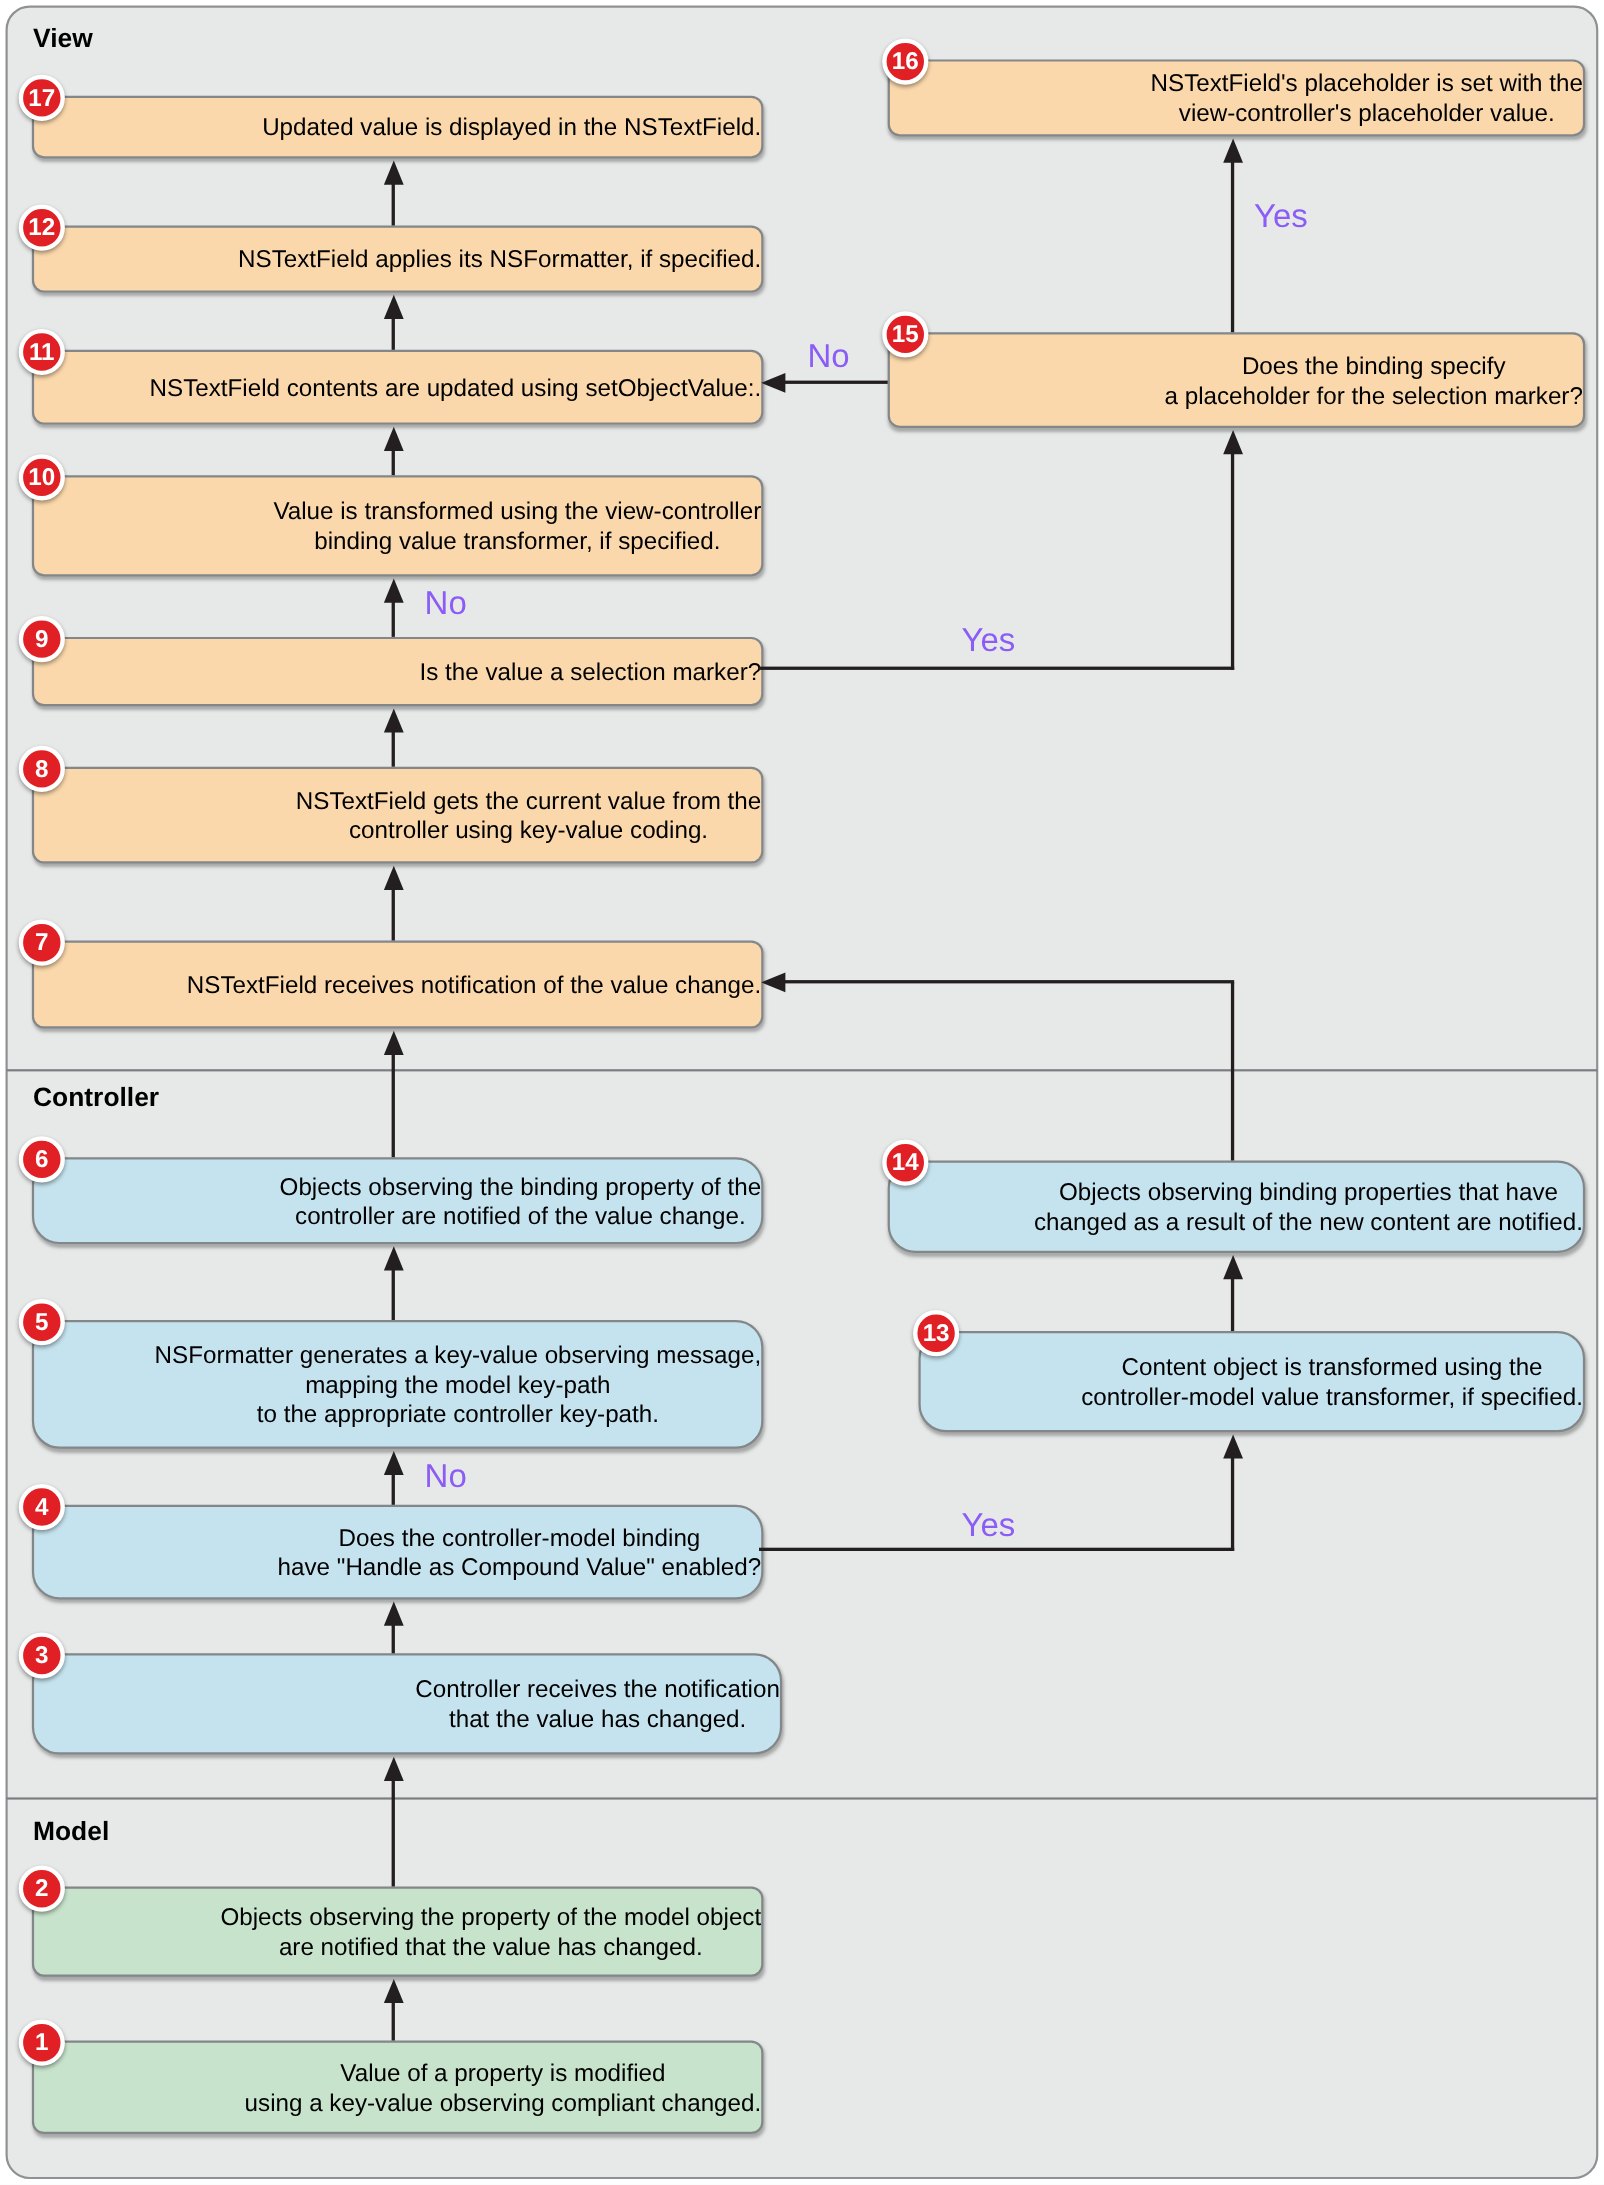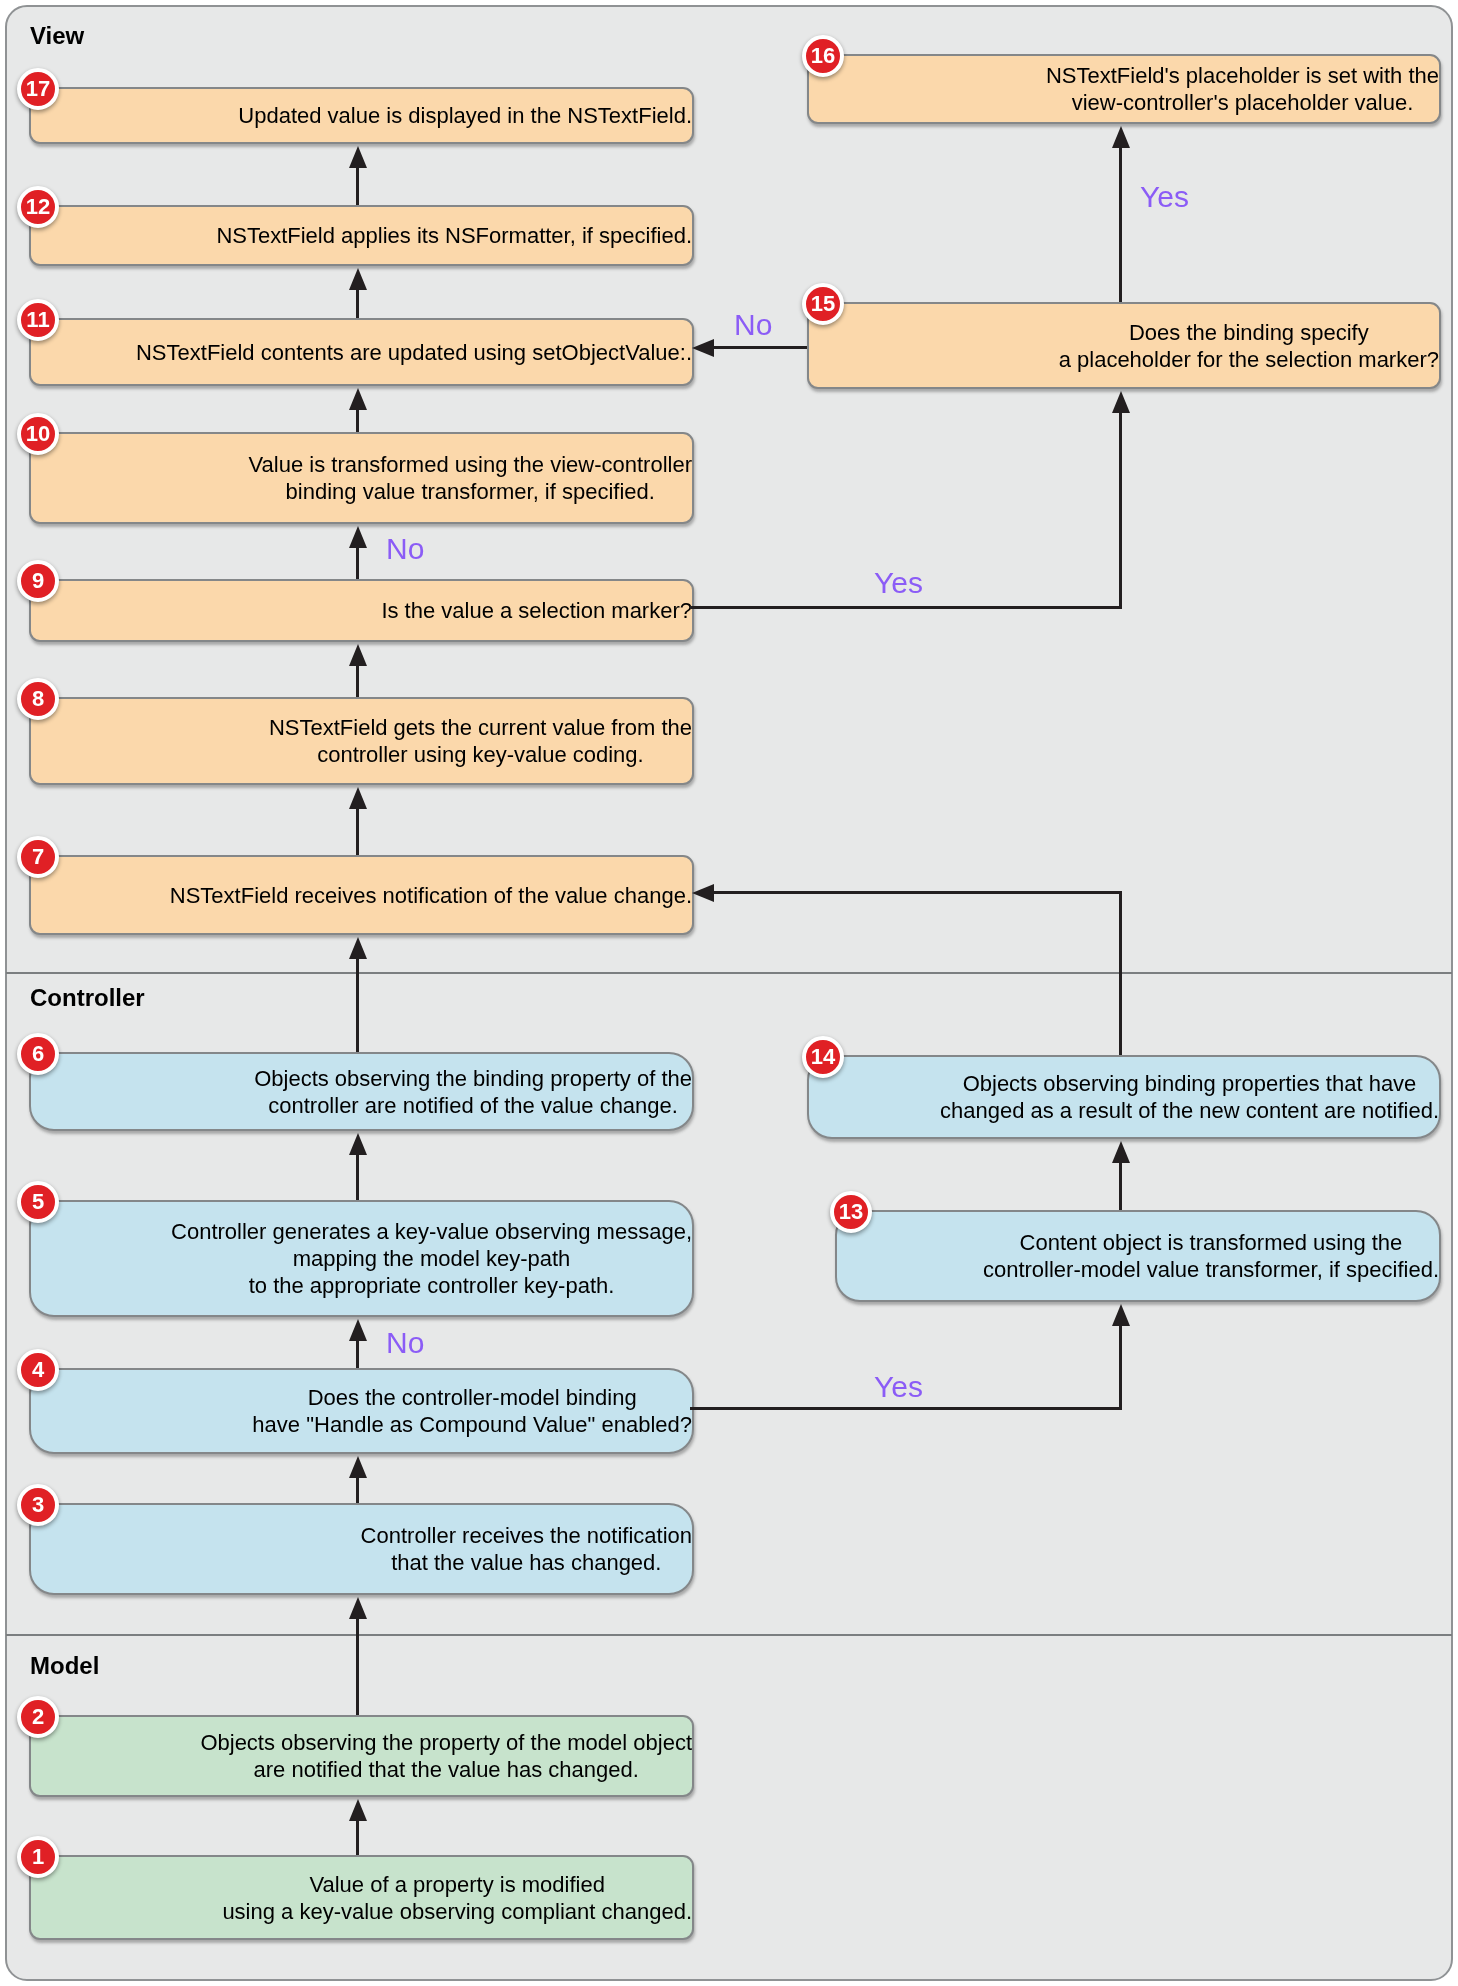--- a/index.html
+++ b/index.html
@@ -73,29 +73,29 @@
   <div class="box box-orange" style="left:807px;top:302px;width:630px;height:83px;">
     <div class="box-text">Does the binding specify
 a placeholder for the selection marker?</div>
   </div>
 
   <div class="box box-blue" style="left:29px;top:1052px;width:661px;height:75px;">
     <div class="box-text">Objects observing the binding property of the
 controller are notified of the value change.</div>
   </div>
   <div class="box box-blue" style="left:29px;top:1200px;width:661px;height:113px;">
-    <div class="box-text">Controller generates a key-value observing message,
+    <div class="box-text">NSFormatter generates a key-value observing message,
 mapping the model key-path
 to the appropriate controller key-path.</div>
   </div>
   <div class="box box-blue" style="left:29px;top:1368px;width:661px;height:82px;">
     <div class="box-text">Does the controller-model binding
 have "Handle as Compound Value" enabled?</div>
   </div>
-  <div class="box box-blue" style="left:29px;top:1503px;width:661px;height:88px;">
+  <div class="box box-blue" style="left:29px;top:1503px;width:661px;height:88px;padding-left:17px;">
     <div class="box-text">Controller receives the notification
 that the value has changed.</div>
   </div>
   <div class="box box-blue" style="left:807px;top:1055px;width:630px;height:80px;">
     <div class="box-text">Objects observing binding properties that have
 changed as a result of the new content are notified.</div>
   </div>
   <div class="box box-blue" style="left:835px;top:1210px;width:602px;height:88px;">
     <div class="box-text">Content object is transformed using the
 controller-model  value transformer, if specified.</div>

